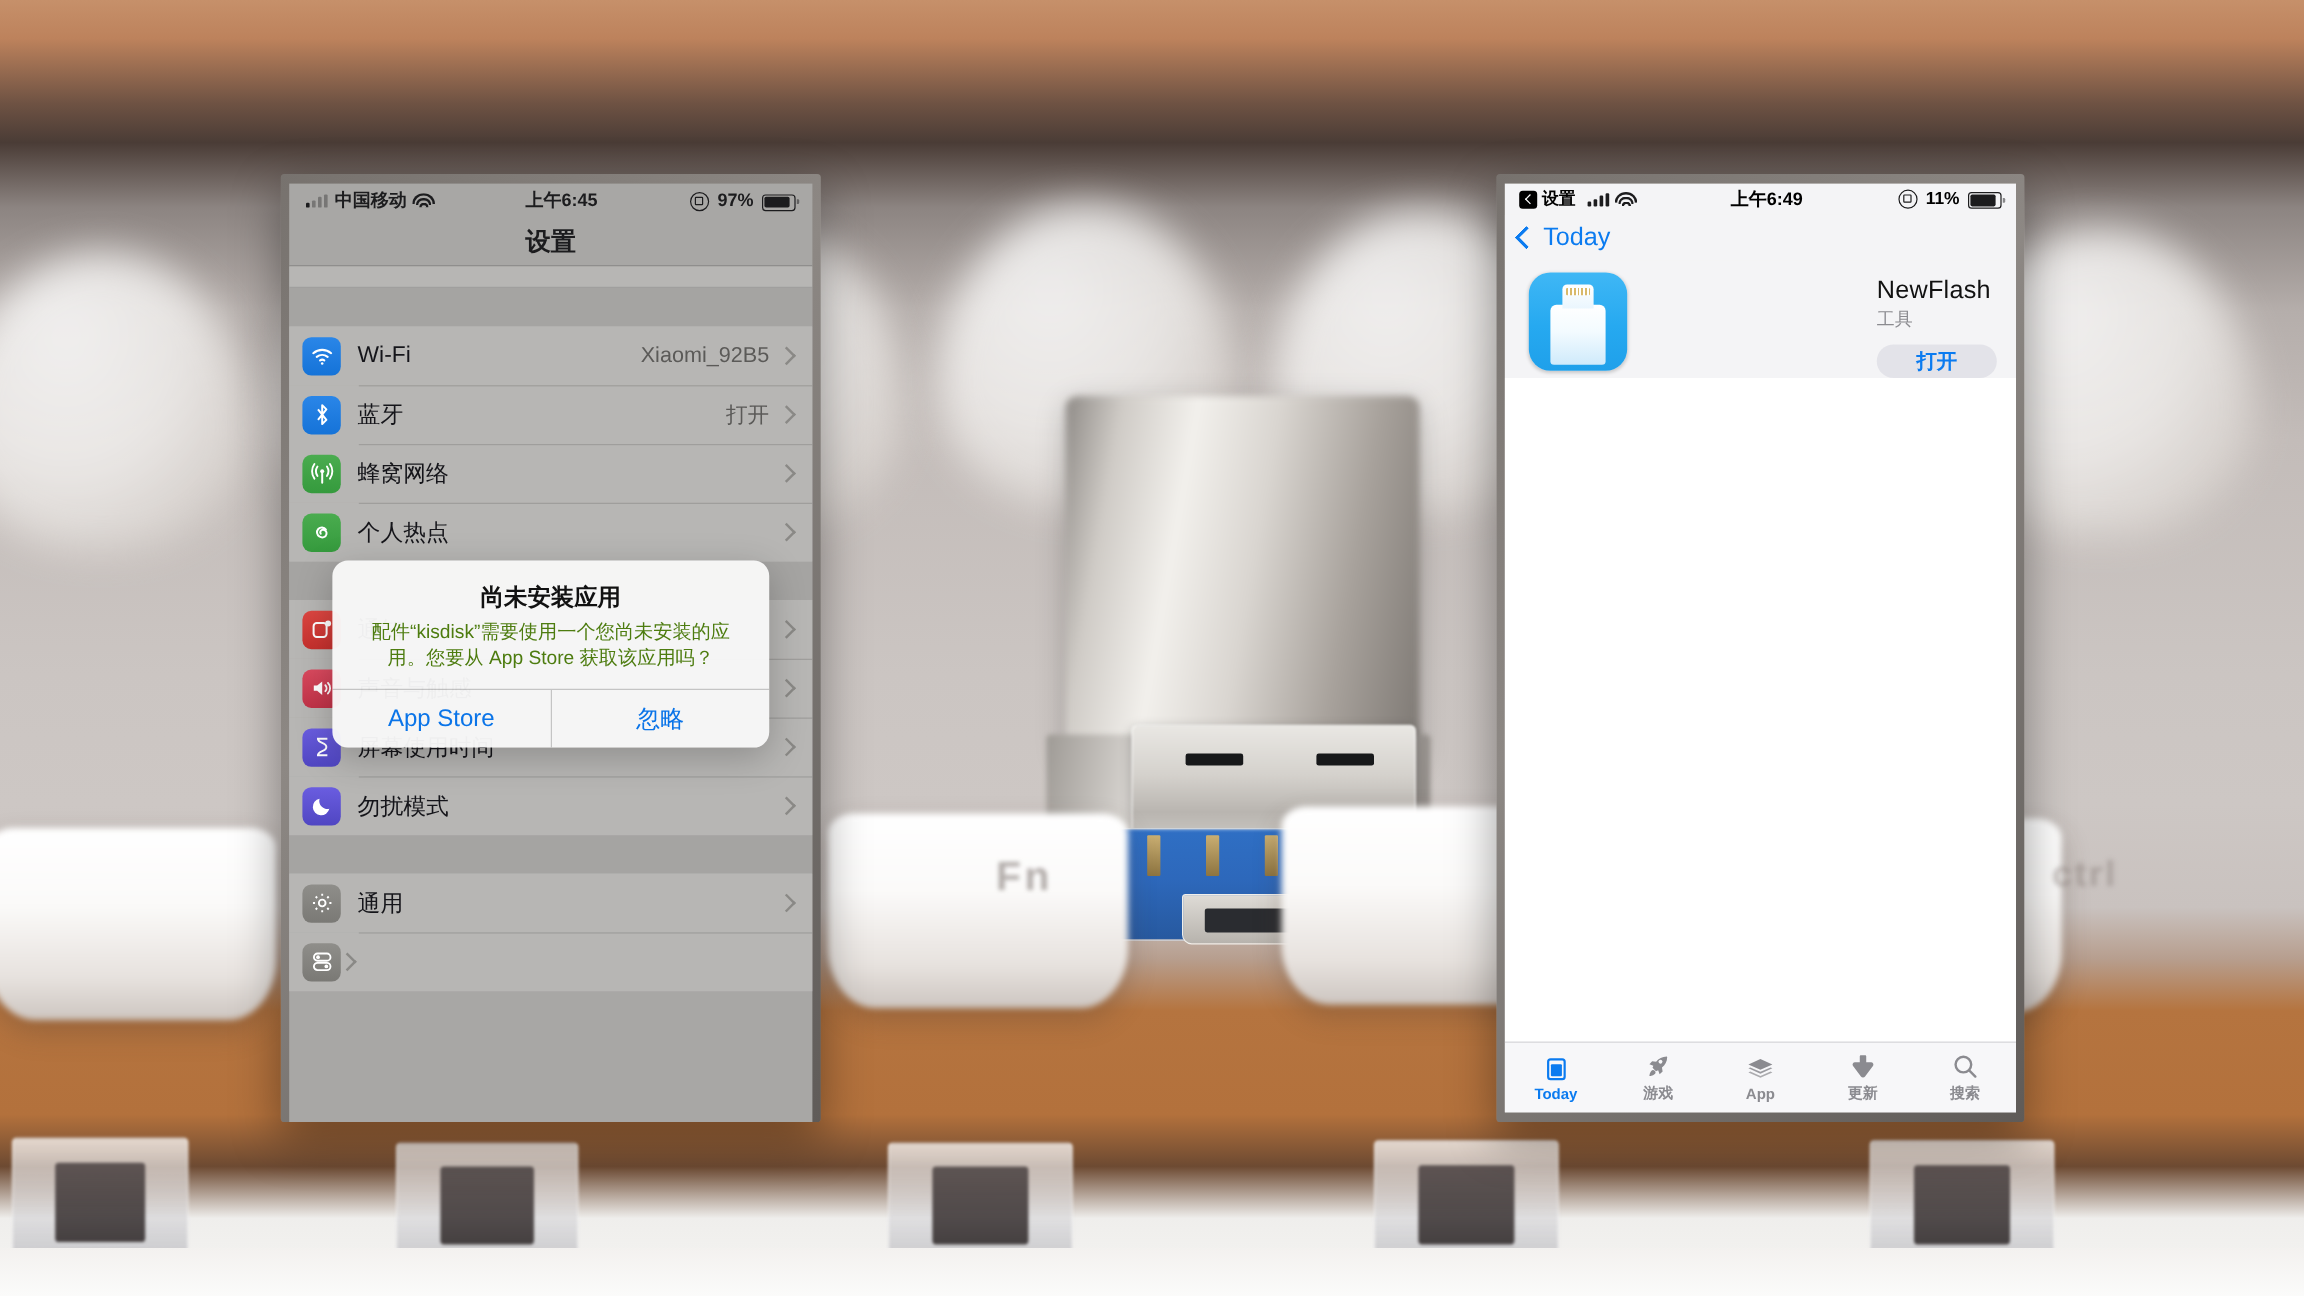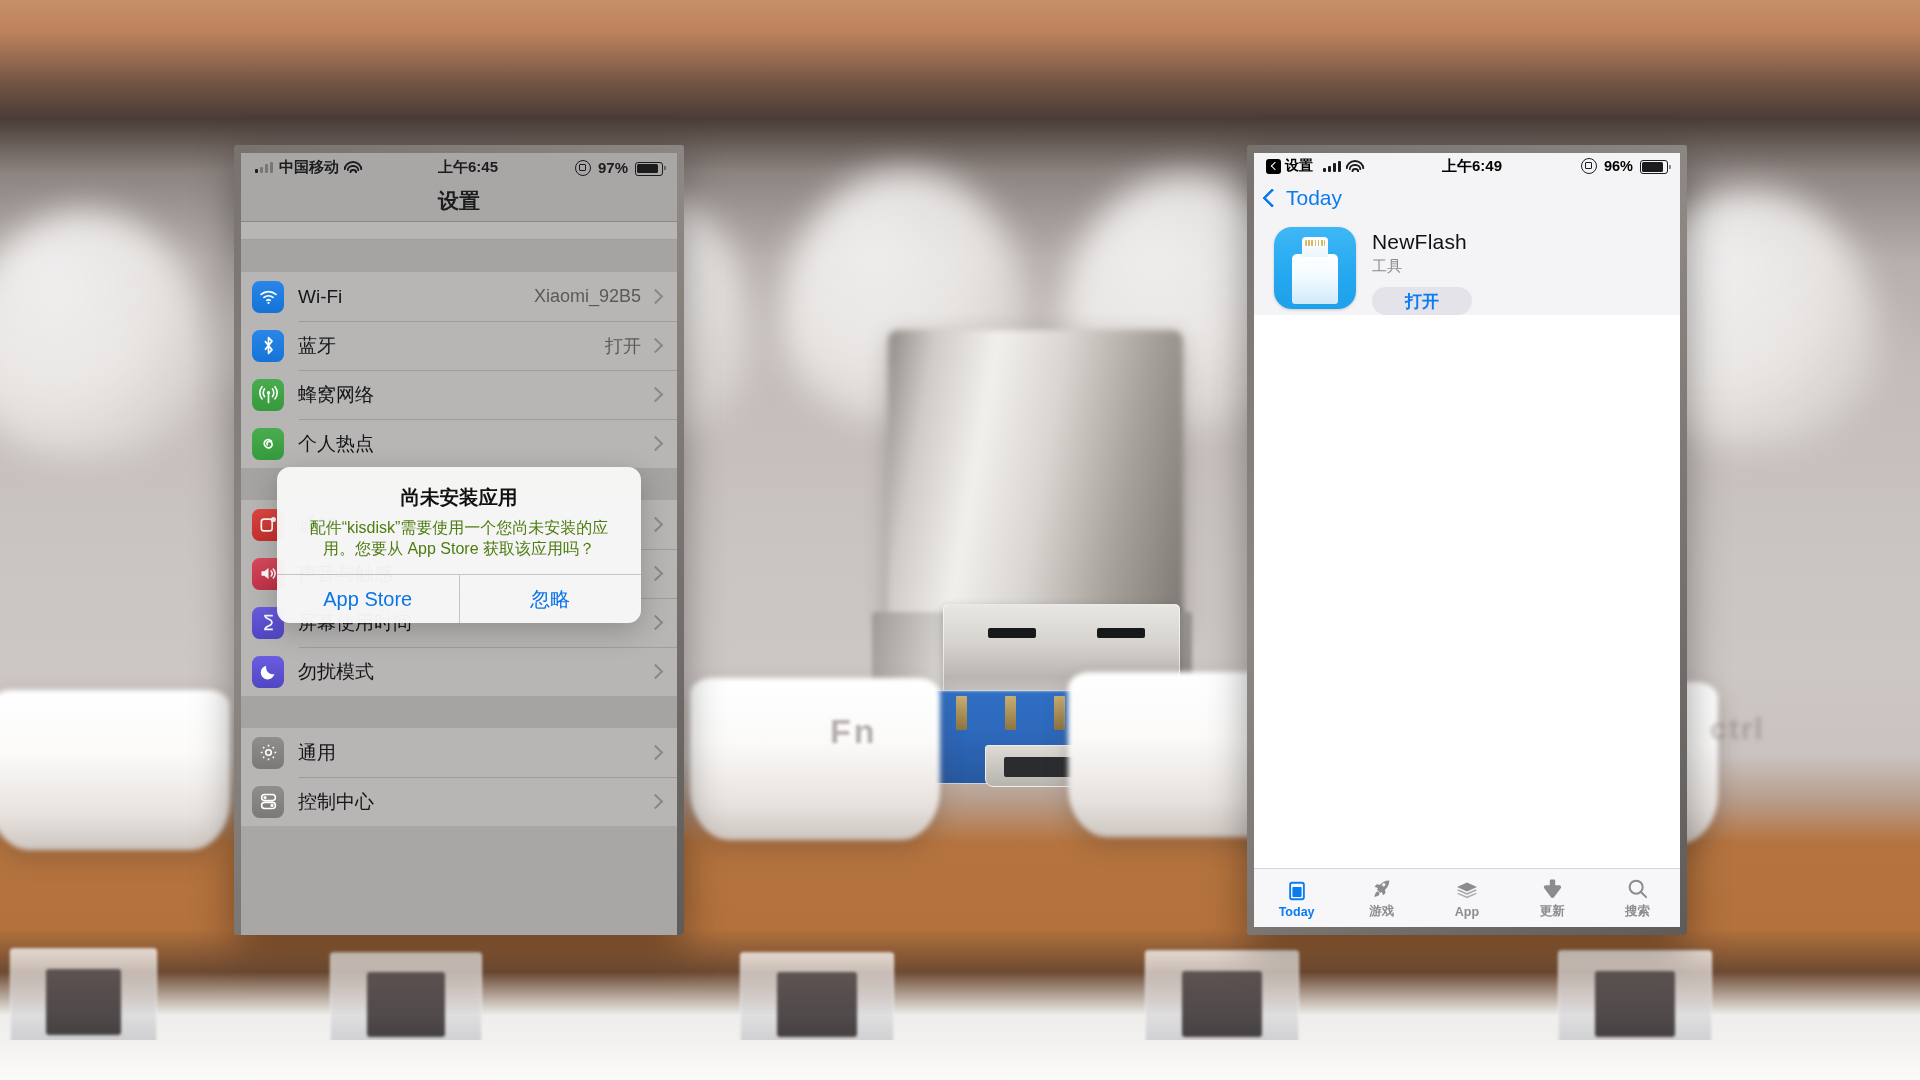--- a/index.html
+++ b/index.html
@@ -134,21 +134,21 @@
   .backpill{display:flex;align-items:center;gap:4px;}
   .backpill .sq{width:15px;height:15px;background:#000;border-radius:3px;display:flex;
       align-items:center;justify-content:center;}
   .backpill .sq:after{content:"";width:5px;height:5px;border-left:1.8px solid #fff;border-bottom:1.8px solid #fff;
       transform:rotate(45deg);margin-left:2px;}
   .backpill span{font-size:14px;font-weight:600;}
   .navbar2{height:38px;display:flex;align-items:center;padding:0 11px;background:#f4f4f6;}
   .backchev{width:11px;height:11px;border-left:3px solid #0b7bf0;border-bottom:3px solid #0b7bf0;
       transform:rotate(45deg);margin-right:7px;border-radius:1px;}
   .backtxt{font-size:21px;color:#0b7bf0;}
-  .applistrow{display:flex;padding:10px 16px 0 20px;}
+  .applistrow{display:flex;padding:10px 16px 0 20px;justify-content:space-between;}
   .appicon{width:82px;height:82px;border-radius:18px;flex:none;position:relative;overflow:hidden;
       background:linear-gradient(180deg,#3fb7f5,#26a9f0 55%,#1fa0ea);box-shadow:0 1px 3px rgba(0,0,0,.18);}
   .appicon .body{position:absolute;left:22%;right:22%;top:33%;bottom:6%;border-radius:5px 5px 3px 3px;
       background:linear-gradient(180deg,#ffffff,#f3fbff 45%,#cfeafb 100%);}
   .appicon .tip{position:absolute;left:34%;right:34%;top:12%;height:24%;border-radius:4px 4px 0 0;
       background:linear-gradient(180deg,#ffffff,#eaf6fe);}
   .appicon .pins{position:absolute;left:37.5%;right:37.5%;top:16%;height:7%;
       background:repeating-linear-gradient(90deg,#d8b96a 0 1.6px,#fff 1.6px 3.2px);border-radius:1px;}
   .appmeta{margin-left:16px;padding-top:3px;}
   .appname{font-size:21px;color:#111;letter-spacing:.2px;}
@@ -367,21 +367,20 @@
 
       <div class="row">
         <div class="ico" style="background:linear-gradient(180deg,#8f8e8a,#7a7975)">
           <svg width="19" height="19" viewBox="0 0 22 22" fill="none" stroke="#fff" stroke-width="1.8">
             <rect x="3" y="3" width="16" height="7" rx="3.5"></rect>
               <circle cx="7" cy="6.5" r="1.8" fill="#fff" stroke="none"></circle>
             <rect x="3" y="12" width="16" height="7" rx="3.5"></rect>
               <circle cx="15" cy="15.5" r="1.8" fill="#fff" stroke="none"></circle>
           </svg>
         </div>
-        <div class="rowlabel">控制中心</div>
         <div class="chev"></div>
       </div>
     </div>
 
     <div class="alert-wrap">
       <div class="alert">
         <div class="alert-body">
           <div class="alert-title">尚未安装应用</div>
           <div class="alert-msg">配件“kisdisk”需要使用一个您尚未安装的应用。您要从 App Store 获取该应用吗？</div>
         </div>
@@ -413,21 +412,21 @@
           </div>
         <div class="wifi">
             <b></b>
             <b></b>
             <b></b>
           </div>
       </div>
       <div class="sb-mid">上午6:49</div>
       <div class="sb-right">
         <div class="rotlock"></div>
-        <span>96%</span>
+        <span>11%</span>
         <div class="batt">
             <i style="width:21px"></i>
           </div>
       </div>
     </div>
 
     <div class="navbar2">
       <span class="backchev"></span>
       <span class="backtxt">Today</span>
     </div>

